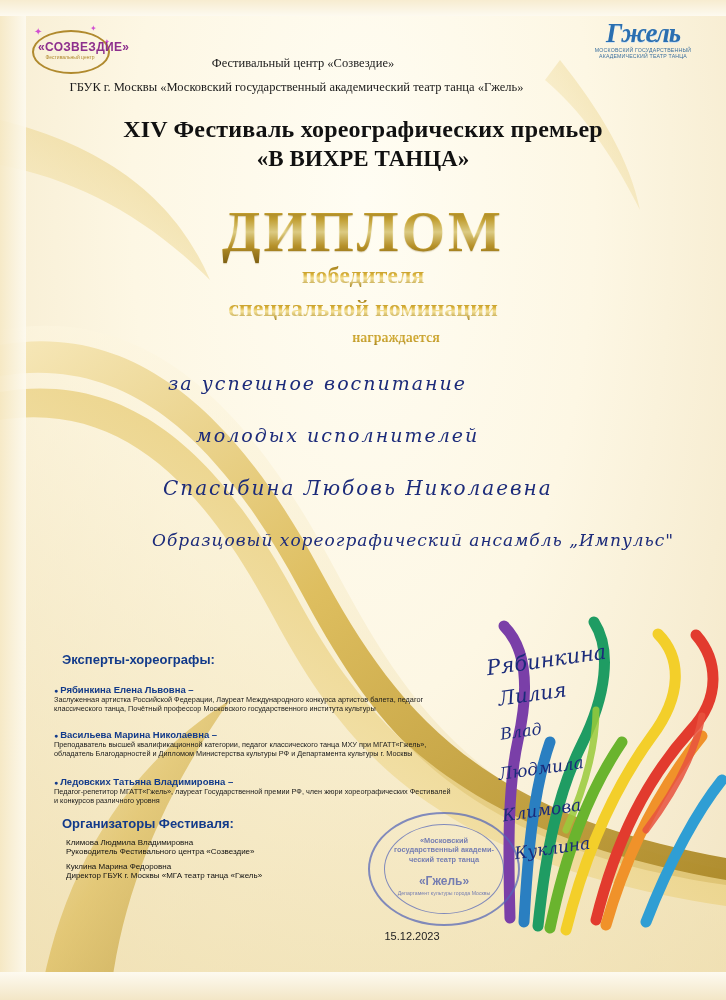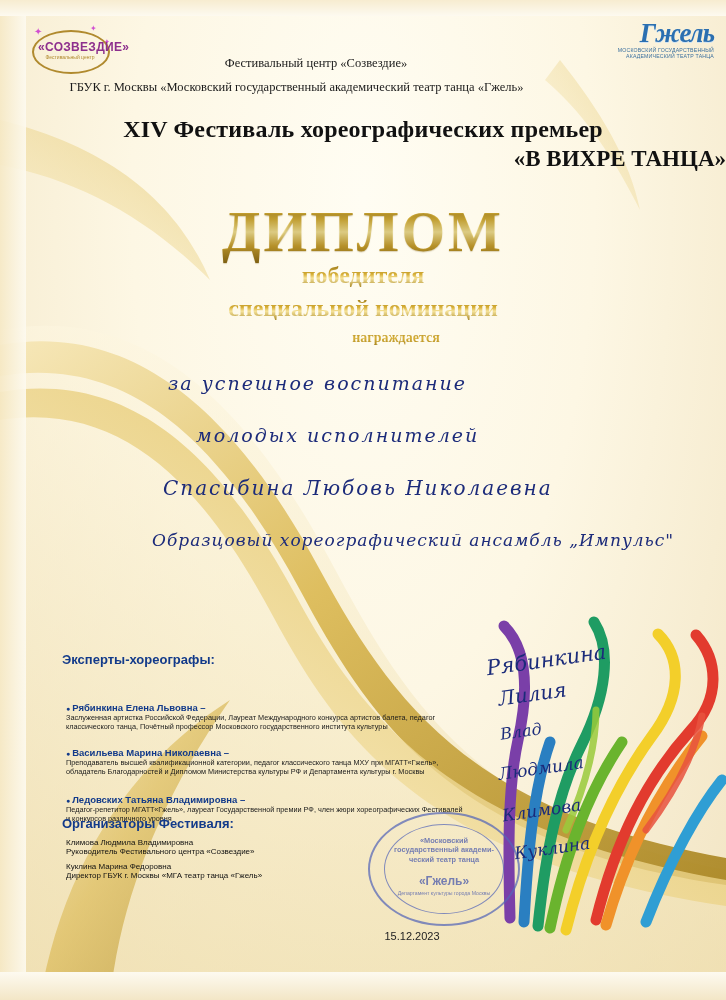--- a/index.html
+++ b/index.html
@@ -48,48 +48,48 @@
   }
   .logo-left .sub{
     position:absolute;left:6px;top:30px;width:72px;text-align:center;
     font-size:5px;color:#b08a2e;font-family:"Liberation Sans",sans-serif;
   }
   .logo-left .star{
     position:absolute;color:#d14fd1;font-size:10px;
   }
 
   .logo-right{
-    position:absolute;right:12px;top:18px;width:110px;text-align:right;
+    position:absolute;right:28px;top:18px;width:110px;text-align:center;
   }
   .logo-right .brand{
     font-family:"Liberation Serif",serif;
     font-size:27px;color:#2b6fb0;font-style:italic;font-weight:bold;
     letter-spacing:-1px;
     text-shadow:0 1px 0 #cfe3f3;
   }
   .logo-right .brand-sub{
     font-size:5.2px;color:#3a6f9e;letter-spacing:.2px;
     font-family:"Liberation Sans",sans-serif;margin-top:-2px;
   }
 
   .org-line1{
-    position:absolute;left:13px;top:56px;width:606px;text-align:center;
+    position:absolute;left:0;top:56px;width:606px;text-align:center;
     font-size:12.5px;color:#1a1a1a;
   }
   .org-line2{
     position:absolute;left:0;top:80px;width:593px;text-align:center;
     font-size:12.5px;color:#1a1a1a;
   }
 
   .fest-title{
     position:absolute;left:0;top:116px;width:726px;text-align:center;
     font-size:24px;color:#111;font-weight:bold;letter-spacing:.2px;
   }
   .fest-sub{
-    position:absolute;left:0;top:146px;width:726px;text-align:right;
+    position:absolute;left:0;top:146px;width:726px;text-align:center;
     font-size:23px;color:#111;font-weight:bold;
   }
 
   .diploma{
     position:absolute;left:0;top:200px;width:726px;text-align:center;
     font-size:56px;font-weight:bold;letter-spacing:3px;
     color:#3a2d0a;
     background:linear-gradient(to bottom,#8a6a14 0%,#d9b43c 30%,#fdf0a8 50%,#caa230 72%,#7d5f10 100%);
     -webkit-background-clip:text;background-clip:text;color:transparent;
     text-shadow:0 1px 1px rgba(120,90,20,.25);
@@ -127,21 +127,21 @@
   .hand.l3{left:163px;top:476px;font-size:20px;letter-spacing:2px;}
   .hand.l4{left:152px;top:530px;font-size:17px;letter-spacing:1px;}
 
   
   .experts-title{
     position:absolute;left:62px;top:652px;
     font-family:"Liberation Sans",sans-serif;
     font-size:13px;font-weight:bold;color:#123a8a;
   }
   .expert{
-    position:absolute;left:66px;font-family:"Liberation Sans",sans-serif;margin-top:18px;
+    position:absolute;left:54px;font-family:"Liberation Sans",sans-serif;
   }
   .expert .nm{
     font-size:9.5px;font-weight:bold;color:#123a8a;
   }
   .expert .nm:before{content:"\25CF  ";font-size:7px;color:#123a8a;}
   .expert .ds{
     font-size:7.3px;color:#1b1b1b;line-height:1.22;margin-top:1px;max-width:400px;
   }
   .e0{top:684px;}
   .e1{top:729px;}

